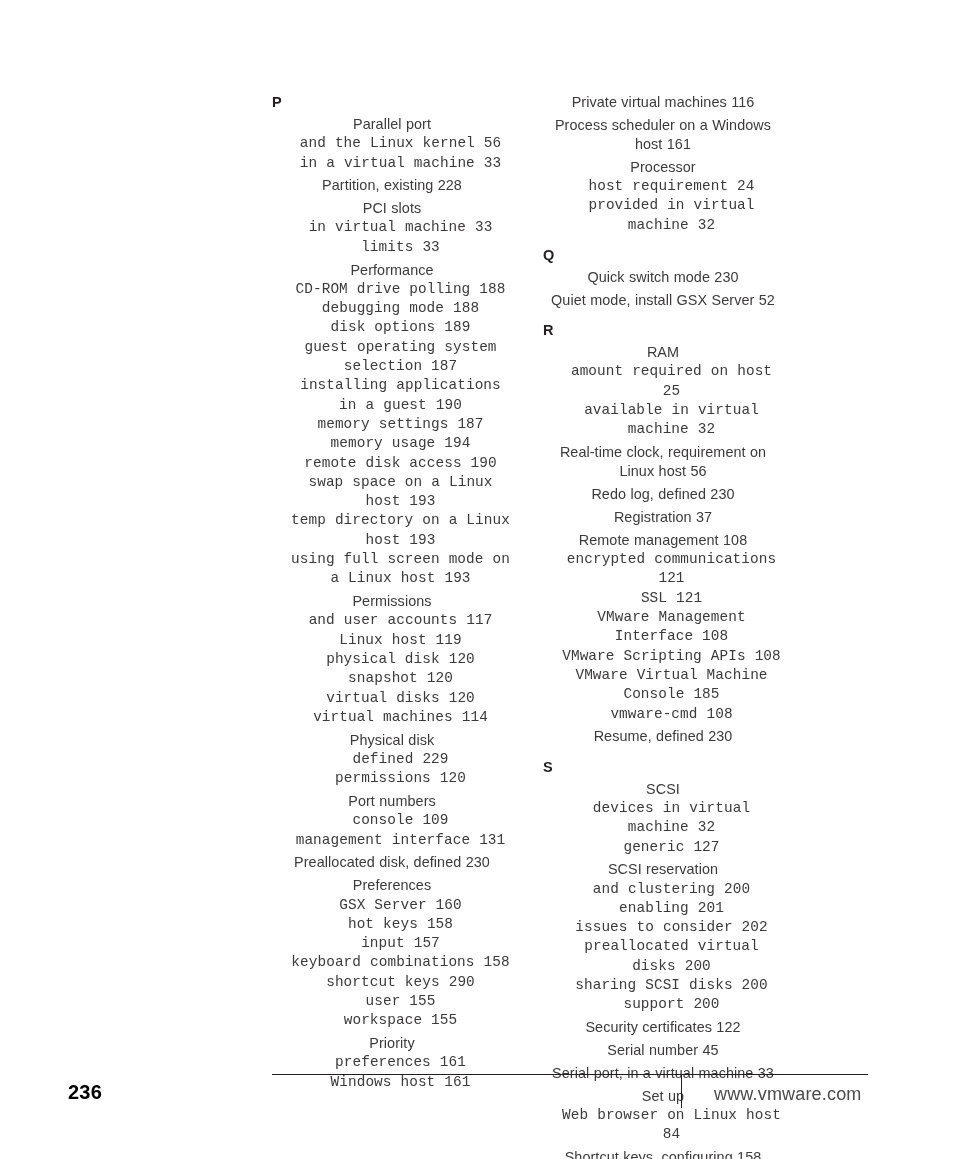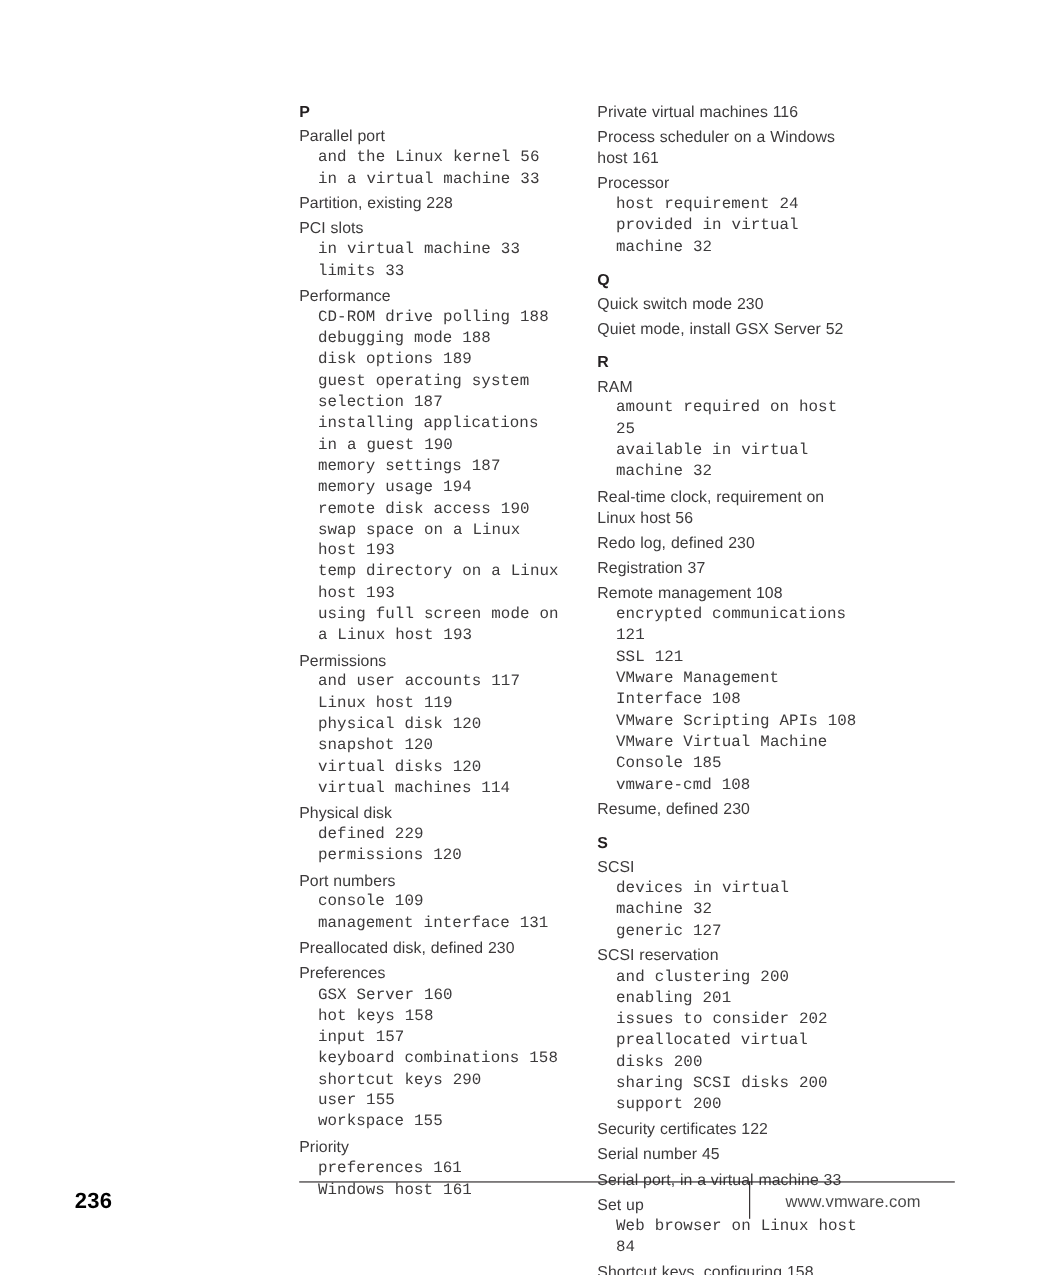--- a/index.html
+++ b/index.html
@@ -42,20 +42,21 @@
     line-height: 19px;
     margin: 0 0 3px 0;
     letter-spacing: 0.1px;
   }
   .letter-heading.spaced {
     margin-top: 11px;
   }
 
   .entry-group {
     margin-bottom: 3.5px;
+    text-align: center;
   }
   .entry {
     font-size: 14.4px;
     color: #3c3a3b;
     line-height: 19.3px;
     margin: 0;
     padding: 0;
     letter-spacing: 0.005em;
     word-spacing: 0.02em;
   }
@@ -95,21 +96,21 @@
     top: 13px;
     font-size: 20px;
     font-weight: bold;
     color: #000000;
     letter-spacing: 0.2px;
   }
   .footer-url {
     position: absolute;
     left: 714px;
     top: 16px;
-    font-size: 15px;
+    font-size: 18px;
     color: #4a4a4a;
     letter-spacing: 0.01em;
   }
 </style>
 </head>
 <body>
 
 <div class="page">
 
   <div class="index-body">

